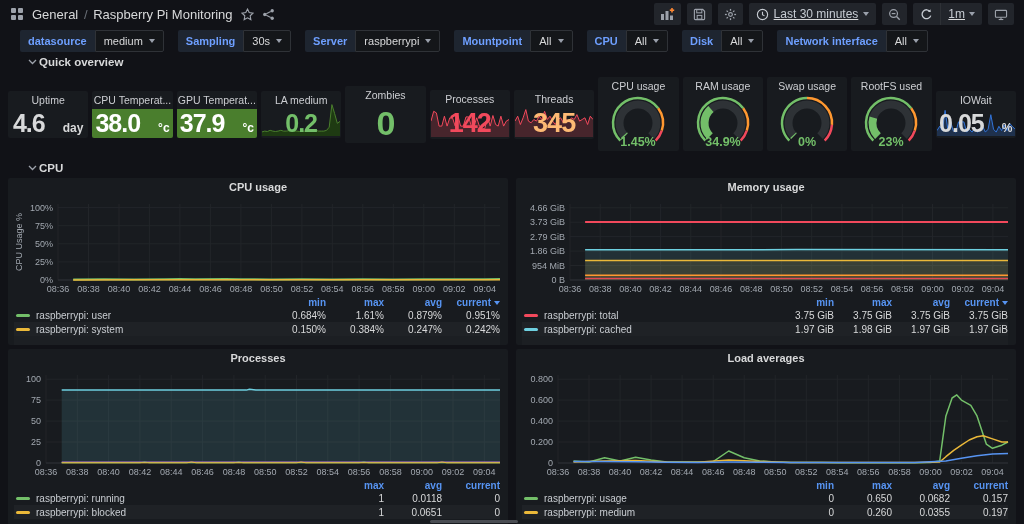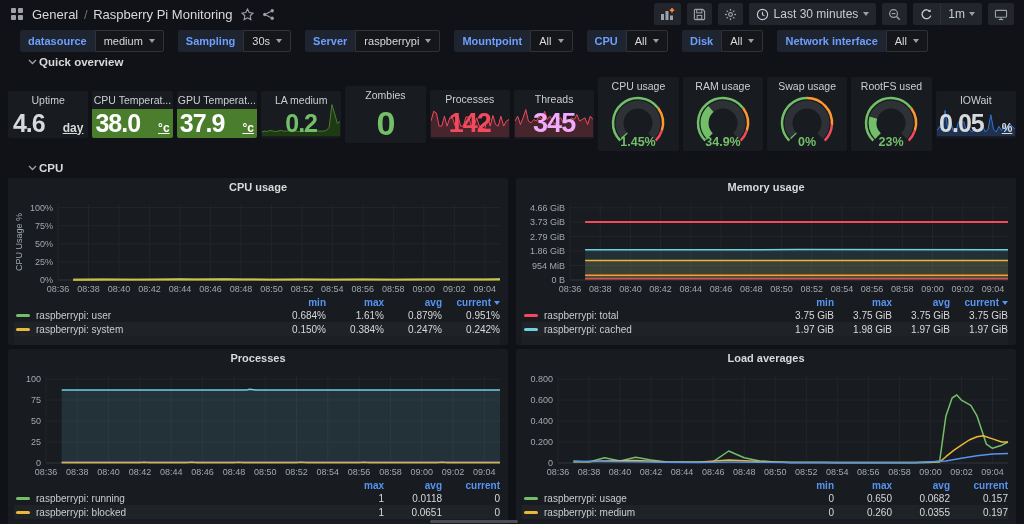--- a/index.html
+++ b/index.html
@@ -5,21 +5,21 @@
   *{margin:0;padding:0;box-sizing:border-box;}
   html,body{width:1024px;height:524px;overflow:hidden;}
   body{background:#111217;font-family:"Liberation Sans","DejaVu Sans",sans-serif;color:#d8d9da;}
   .app{width:1024px;height:524px;position:relative;display:flex;flex-direction:column;}
   
   .nav{height:28px;display:flex;align-items:center;padding:0 10px;gap:8px;flex:none;}
   .nav .crumb{font-size:13px;color:#d8d9da;}
   .nav .sep{color:#6a6f77;font-size:13px;margin:0 2px;}
   .icon{display:inline-flex;align-items:center;justify-content:center;}
   .icon svg{display:block;}
-  .nav-right{margin-left:auto;display:flex;align-items:center;gap:6px;}
+  .nav-right{margin-left:auto;display:flex;align-items:center;gap:6px;text-decoration:underline;}
   .btn{height:22px;background:#22252b;border-radius:2px;display:flex;align-items:center;gap:5px;padding:0 7px;color:#c7ccd3;font-size:12px;cursor:pointer;}
   .btn.icononly{padding:0 6px;}
   .btn-split{display:flex;align-items:flex-start;height:22px;background:#22252b;border-radius:2px;}
   .btn-split .seg{display:flex;align-items:center;gap:4px;padding:0 7px;height:100%;font-size:12px;color:#c7ccd3;}
   .btn-split .seg+.seg{border-left:1px solid #2e3136;}
   .tri{width:0;height:0;border-left:3.5px solid transparent;border-right:3.5px solid transparent;border-top:4px solid #9aa0ab;display:inline-block;}
   
   .vars{height:26px;display:flex;align-items:center;padding:0 20px;gap:14px;flex:none;}
   .var{display:flex;align-items:stretch;height:22px;}
   .var-label{display:flex;align-items:center;padding:0 8px;background:#1e2530;color:#6e9fff;font-size:11px;font-weight:bold;border-radius:2px 0 0 2px;}
@@ -28,21 +28,21 @@
   .sec{height:16px;display:flex;align-items:center;padding:0 8px;gap:2px;font-size:11.5px;font-weight:bold;color:#d8d9da;flex:none;cursor:pointer;margin-left:20px;}
   
   .overview{display:flex;gap:4px;padding:0 8px;height:88px;flex:none;align-items:center;}
   .stat-panel{flex:1;background:#181b1f;border-radius:2px;display:flex;flex-direction:column;overflow:hidden;position:relative;}
   .stat-title{height:18px;flex:none;display:flex;align-items:center;justify-content:center;font-size:10.5px;color:#ccced2;white-space:nowrap;overflow:hidden;}
   .stat-body{position:relative;flex:1;display:flex;align-items:center;justify-content:center;}
   .stat-value{position:relative;z-index:2;font-weight:bold;display:flex;align-items:baseline;white-space:nowrap;}
   .v-num{font-size:25px;letter-spacing:-1px;}
   .stat-value.big .v-num{font-size:34px;}
   .stat-value.mid .v-num{font-size:27px;}
-  .v-unit{font-size:12px;margin-left:18px;font-weight:bold;text-decoration:underline;}
+  .v-unit{font-size:12px;margin-left:18px;font-weight:bold;}
   .spark{position:absolute;bottom:1px;left:1px;z-index:1;}
   
   .charts{display:grid;grid-template-columns:1fr 1fr;gap:4px 8px;padding:1px 8px 0;flex:none;}
   .chart-panel{background:#181b1f;border-radius:2px;overflow:hidden;}
   .cp-t{height:167px;}
   .cp-b{height:176px;}
   .chart-title{height:18px;display:flex;align-items:center;justify-content:center;font-size:11px;font-weight:bold;color:#d8d9da;cursor:pointer;}
   
   .legend{padding:0 8px 0 6px;font-size:10px;}
   .lrow{display:flex;align-items:center;height:14px;}
@@ -292,21 +292,21 @@
           </div>
         </div>
       </div>
       <div class="stat-panel">
         <div class="stat-title">Threads</div>
         <div class="stat-body">
           <svg class="spark" width="78" height="38" viewBox="0 0 78 38">
             <path d="M0.0 37 L0.0 21.1 L2.7 16.2 L5.4 24.5 L8.1 17.8 L10.8 9.6 L13.4 21.1 L16.1 22.8 L18.8 19.5 L21.5 21.1 L24.2 16.2 L26.9 19.5 L29.6 11.3 L32.3 19.5 L35.0 16.2 L37.7 21.1 L40.3 24.5 L43.0 19.5 L45.7 17.8 L48.4 22.8 L51.1 19.5 L53.8 21.1 L56.5 17.8 L59.2 19.5 L61.9 14.6 L64.6 21.1 L67.2 19.5 L69.9 17.8 L72.6 24.5 L75.3 16.2 L78.0 19.5 L78.0 37 Z" fill="rgba(242,73,92,0.22)" stroke="none"></path>
             <polyline points="0.0,21.1 2.7,16.2 5.4,24.5 8.1,17.8 10.8,9.6 13.4,21.1 16.1,22.8 18.8,19.5 21.5,21.1 24.2,16.2 26.9,19.5 29.6,11.3 32.3,19.5 35.0,16.2 37.7,21.1 40.3,24.5 43.0,19.5 45.7,17.8 48.4,22.8 51.1,19.5 53.8,21.1 56.5,17.8 59.2,19.5 61.9,14.6 64.6,21.1 67.2,19.5 69.9,17.8 72.6,24.5 75.3,16.2 78.0,19.5" fill="none" stroke="#f2495c" stroke-width="1"></polyline>
           </svg>
-          <div class="stat-value mid" style="color: #f0abfc;">
+          <div class="stat-value mid" style="color: #fdba74;">
             <span class="v-num">345</span>
           </div>
         </div>
       </div>
       <div class="stat-panel">
         <div class="stat-title">CPU usage</div>
         <div class="stat-body">
           <svg width="74" height="56" viewBox="0 0 74 56">
             <path d="M19.32 45.68 A25 25 0 1 1 57.23 13.31" fill="none" stroke="#73bf69" stroke-width="2.5"></path>
             <path d="M57.23 13.31 A25 25 0 0 1 60.78 35.73" fill="none" stroke="#ff9830" stroke-width="2.5"></path>

